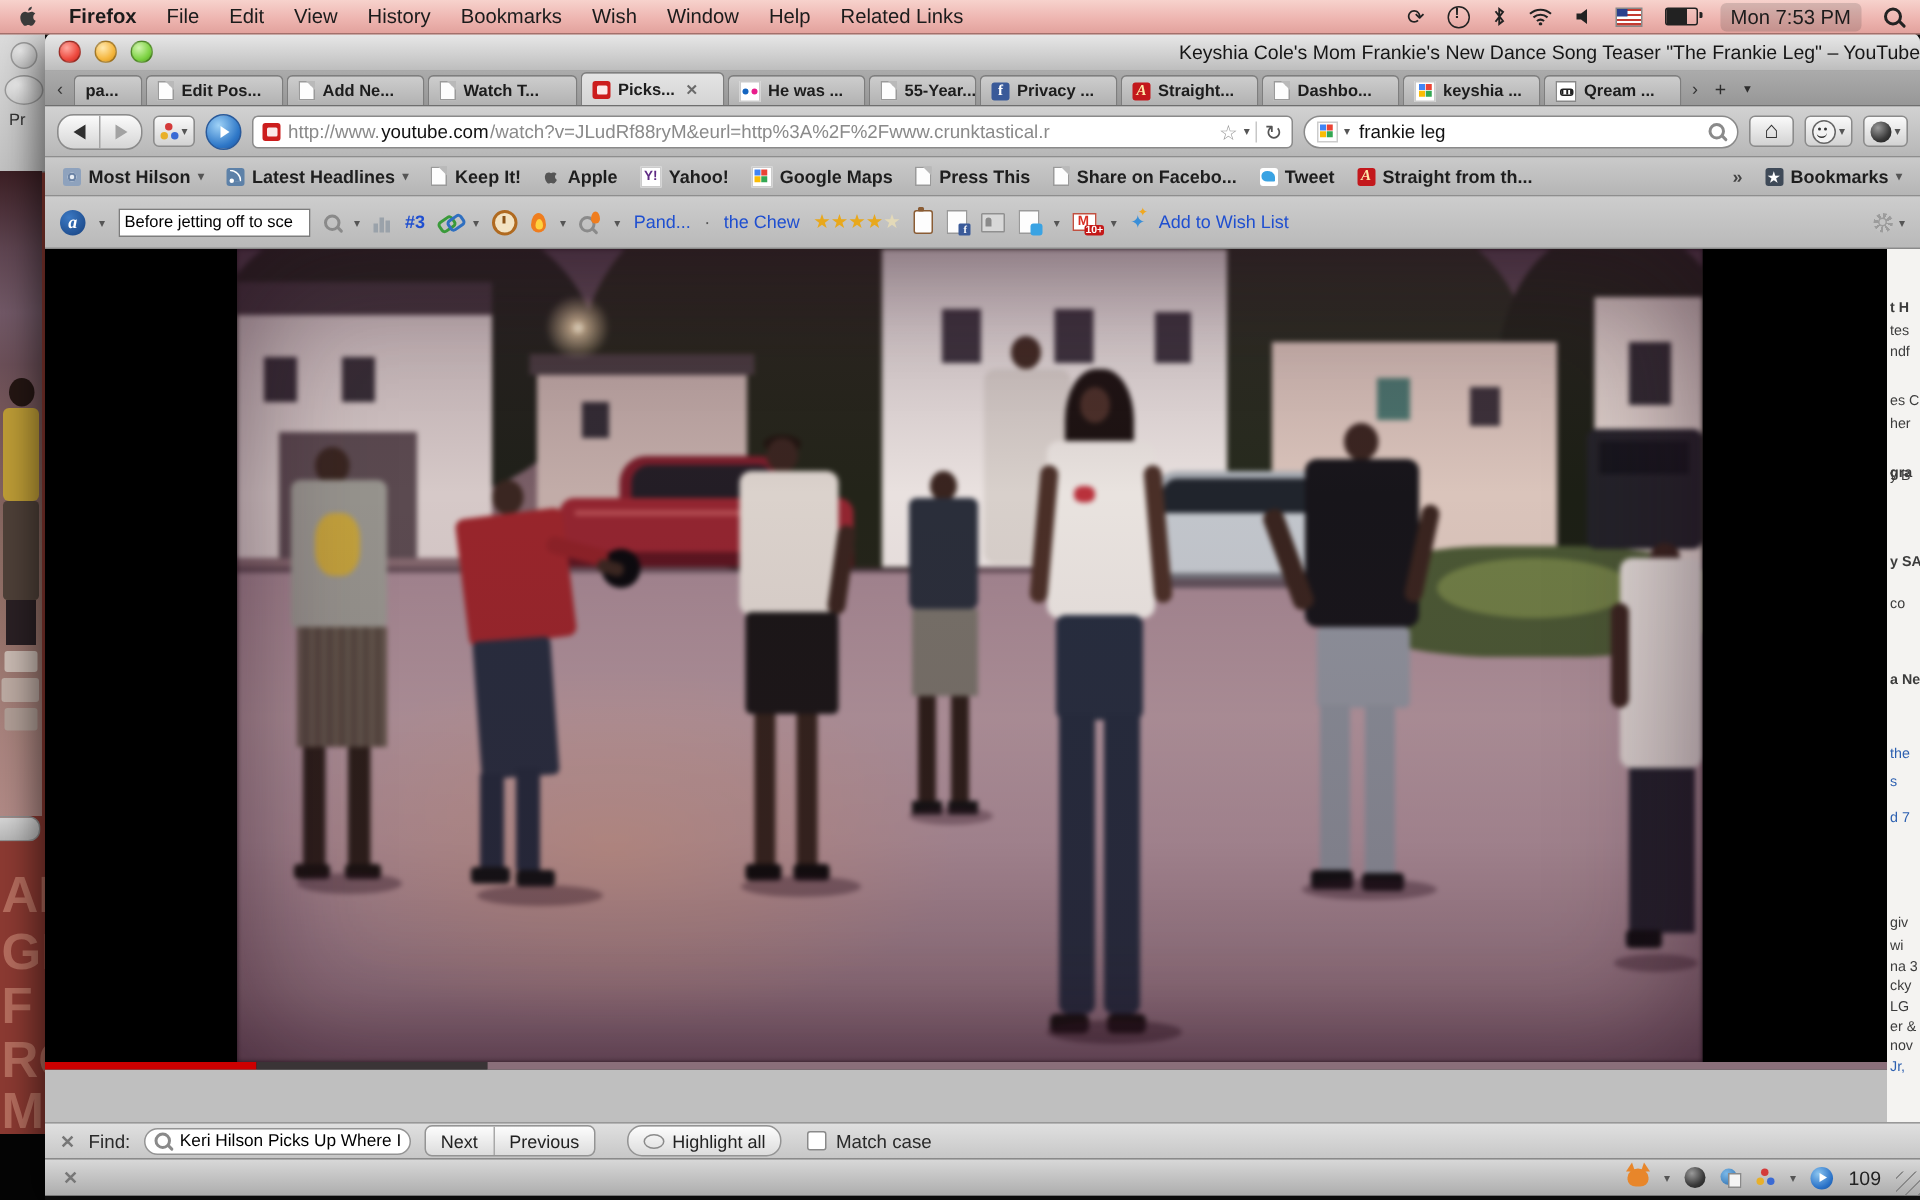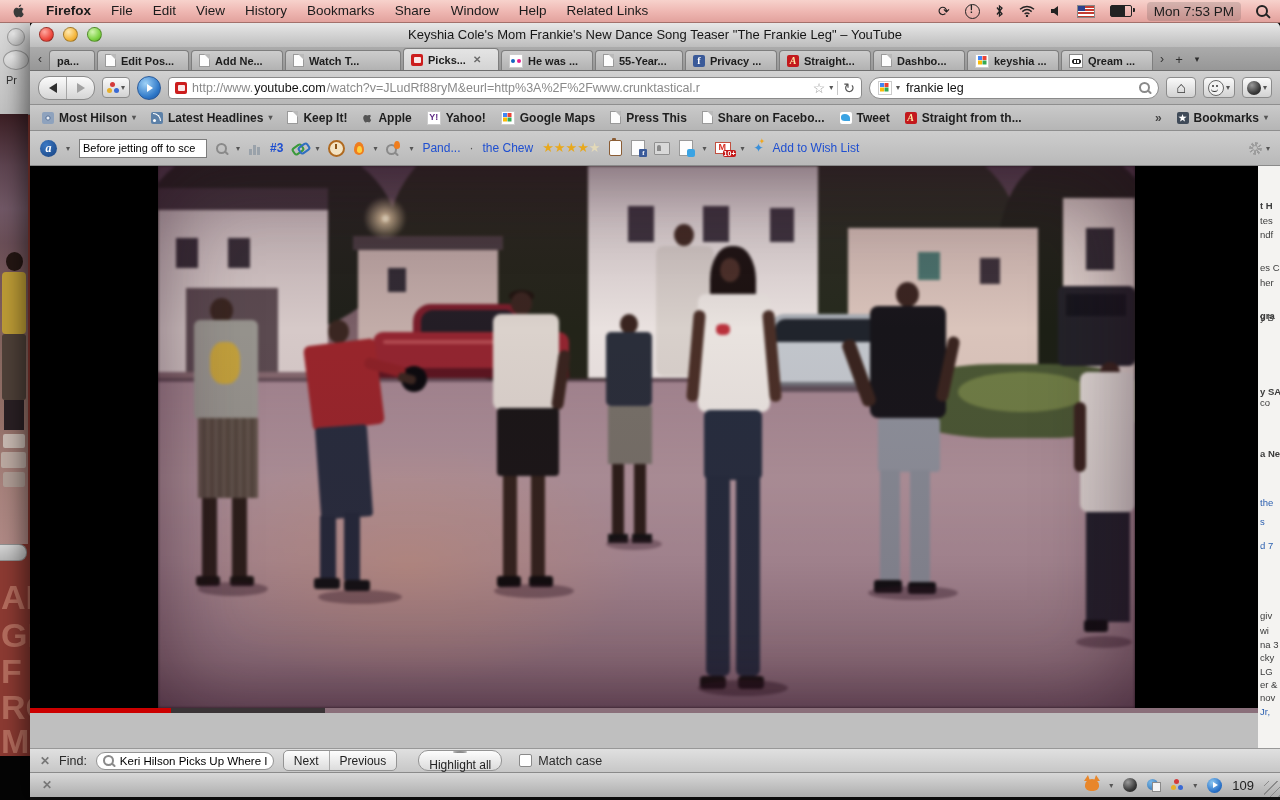--- a/index.html
+++ b/index.html
@@ -41,21 +41,21 @@
 
   
   .win{position:absolute;left:30px;top:22px;width:1250px;height:775px;background:#bfbfbf;border-radius:6px 6px 0 0;
     box-shadow:-6px 8px 24px rgba(0,0,0,.55);overflow:hidden;z-index:10;}
   .titlebar{position:absolute;left:0;top:0;width:100%;height:25px;background:linear-gradient(#e9e9e9,#cfcfcf 60%,#bdbdbd);
     border-bottom:1px solid #8e8e8e;display:flex;align-items:center;}
   .tl{width:13px;height:13px;border-radius:50%;margin-left:9px;border:0.5px solid rgba(0,0,0,.3);}
   .tl.red{background:radial-gradient(circle at 35% 30%,#ffa9a0,#ee4b40 60%,#c0271e);}
   .tl.yel{background:radial-gradient(circle at 35% 30%,#ffe9b0,#f5b73f 60%,#cf8f1c);}
   .tl.grn{background:radial-gradient(circle at 35% 30%,#d2f5b0,#7ed344 60%,#4f9e1d);}
-  .wtitle{position:absolute;left:0;right:0;text-align:center;font-size:13px;color:#161616;}
+  .wtitle{position:absolute;left:0;right:0;text-align:right;font-size:13px;color:#161616;}
 
   
   .tabbar{position:absolute;left:0;top:25px;width:100%;height:24px;background:linear-gradient(#ababab,#979797);
     border-bottom:1px solid #6f6f6f;display:flex;align-items:flex-end;padding:0 2px;box-sizing:border-box;}
   .tscroll{width:14px;height:20px;display:flex;align-items:center;justify-content:center;font-size:12px;color:#333;margin:0 1px 1px 1px;}
   .tab{height:20px;margin:0 1px;border:1px solid #7e7e7e;border-bottom:none;border-radius:4px 4px 0 0;
     background:linear-gradient(#cdcdcd,#b2b2b2);display:flex;align-items:center;gap:5px;padding:0 7px;box-sizing:border-box;
     font-size:11px;font-weight:bold;color:#1d1d1d;white-space:nowrap;overflow:hidden;}
   .tab.active{background:linear-gradient(#e4e4e4,#d4d4d4);height:22px;}
   .tab .x{color:#6a6a6a;font-weight:bold;font-size:10px;margin-left:2px;}
@@ -193,21 +193,21 @@
 
   
   .findbar{position:absolute;left:0;top:726px;width:100%;height:24px;background:linear-gradient(#e0e0e0,#c7c7c7);
     border-top:1px solid #989898;display:flex;align-items:center;gap:9px;padding:0 10px;box-sizing:border-box;font-size:12.5px;color:#2a2a2a;}
   .fx{color:#777;font-weight:bold;font-size:12px;}
   .findfield{width:178px;height:18px;background:#fff;border:1px solid #949494;border-radius:10px;display:flex;align-items:center;padding:0 6px;box-sizing:border-box;gap:4px;}
   .findfield input{flex:1;border:none;outline:none;font-size:11.5px;font-family:"Liberation Sans",sans-serif;background:transparent;color:#000;}
   .segbtns{display:flex;height:19px;border:1px solid #949494;border-radius:5px;overflow:hidden;background:linear-gradient(#fdfdfd,#dcdcdc);}
   .segbtns .sb{padding:0 10px;display:flex;align-items:center;font-size:12px;color:#222;}
   .segbtns .sb+.sb{border-left:1px solid #a8a8a8;}
-  .capsule{height:19px;border:1px solid #949494;border-radius:10px;background:linear-gradient(#fdfdfd,#dcdcdc);display:flex;align-items:center;gap:5px;padding:0 10px;font-size:12px;color:#222;flex-direction:column;}
+  .capsule{height:19px;border:1px solid #949494;border-radius:10px;background:linear-gradient(#fdfdfd,#dcdcdc);display:flex;align-items:center;gap:5px;padding:0 10px;font-size:12px;color:#222;}
   .oval{width:12px;height:8px;border:1.5px solid #8a8a8a;border-radius:50%;}
   .cb{width:11px;height:11px;background:#fff;border:1px solid #8a8a8a;border-radius:2px;}
   .cblbl{margin-left:-3px;}
 
   
   .statusbar{position:absolute;left:0;top:750px;width:100%;height:25px;background:linear-gradient(#d8d8d8,#adadad);
     border-top:1px solid #8a8a8a;display:flex;align-items:center;padding:0 12px;box-sizing:border-box;font-size:13px;color:#222;}
   .st-right{margin-left:auto;display:flex;align-items:center;gap:10px;padding-right:14px;}
   .fox{width:14px;height:12px;background:#e8862a;border-radius:50% 50% 40% 40%;position:relative;}
   .fox::before{content:"";position:absolute;left:-1px;top:-4px;border-left:4px solid transparent;border-right:2px solid transparent;border-bottom:6px solid #e8862a;}
@@ -255,21 +255,21 @@
       <svg width="14" height="16" viewBox="0 0 16 17">
           <path fill="#3a3a3a" d="M11.6 9.1c0-1.8 1.5-2.7 1.6-2.8-.9-1.3-2.2-1.4-2.7-1.5-1.1-.1-2.2.7-2.7.7-.6 0-1.5-.7-2.4-.6-1.2 0-2.4.7-3 1.8-1.3 2.2-.3 5.4.9 7.1.6.9 1.3 1.8 2.2 1.8.9 0 1.2-.6 2.3-.6 1.1 0 1.4.6 2.4.6 1 0 1.6-.9 2.2-1.7.7-1 1-2 1-2.1-.1 0-1.8-.7-1.8-2.7zM9.8 3.2c.5-.6.8-1.4.7-2.2-.7 0-1.5.5-2 1-.4.5-.8 1.4-.7 2.1.8.1 1.5-.4 2-.9z"></path>
         </svg>
     </span>
     <span class="mitem bold">Firefox</span>
     <span class="mitem">File</span>
     <span class="mitem">Edit</span>
     <span class="mitem">View</span>
     <span class="mitem">History</span>
     <span class="mitem">Bookmarks</span>
-    <span class="mitem">Share</span>
+    <span class="mitem">Wish</span>
     <span class="mitem">Window</span>
     <span class="mitem">Help</span>
     <span class="mitem">Related Links</span>
     <span class="menu-right">
       <span class="mi sync-g">⟳</span>
       <span class="mi">
           <span class="upd"></span>
         </span>
       <span class="mi">
         <svg width="9" height="14" viewBox="0 0 9 14">
@@ -315,34 +315,34 @@
           <span>pa...</span>
         </span>
       <span class="tab" style="width:92px">
           <span class="fav doc"></span>
           <span>Edit Pos...</span>
         </span>
       <span class="tab" style="width:92px">
           <span class="fav doc"></span>
           <span>Add Ne...</span>
         </span>
-      <span class="tab" style="width:116px">
+      <span class="tab" style="width:100px">
           <span class="fav doc"></span>
           <span>Watch T...</span>
         </span>
       <span class="tab active" style="width:96px">
           <span class="fav yt"></span>
           <span>Picks...</span>
           <span class="x">✕</span>
         </span>
       <span class="tab" style="width:92px">
           <span class="fav flickr"></span>
           <span>He was ...</span>
         </span>
-      <span class="tab" style="width:88px">
+      <span class="tab" style="width:72px">
           <span class="fav doc"></span>
           <span>55-Year...</span>
         </span>
       <span class="tab" style="width:92px">
           <span class="fav fb">f</span>
           <span>Privacy ...</span>
         </span>
       <span class="tab" style="width:92px">
           <span class="fav reda">A</span>
           <span>Straight...</span>
@@ -656,21 +656,21 @@
       </div>
 
       <div class="pagecol">
         <span class="frag b" style="top:34px">t H</span>
         <span class="frag" style="top:49px">tes</span>
         <span class="frag" style="top:63px">ndf</span>
         <span class="frag" style="top:96px">es C</span>
         <span class="frag" style="top:111px">her</span>
         <span class="frag b" style="top:144px">gra</span>
         <span class="frag" style="top:146px">ÿ B</span>
-        <span class="frag b" style="top:220px">y SA</span>
+        <span class="frag b" style="top:203px">y SA</span>
         <span class="frag" style="top:231px">co</span>
         <span class="frag b" style="top:282px">a Ne</span>
         <span class="frag u" style="top:331px">the</span>
         <span class="frag u" style="top:350px">s</span>
         <span class="frag u" style="top:374px">d 7</span>
         <span class="frag" style="top:444px">giv</span>
         <span class="frag" style="top:459px">wi</span>
         <span class="frag" style="top:473px">na 3</span>
         <span class="frag" style="top:486px">cky</span>
         <span class="frag" style="top:500px">LG</span>

